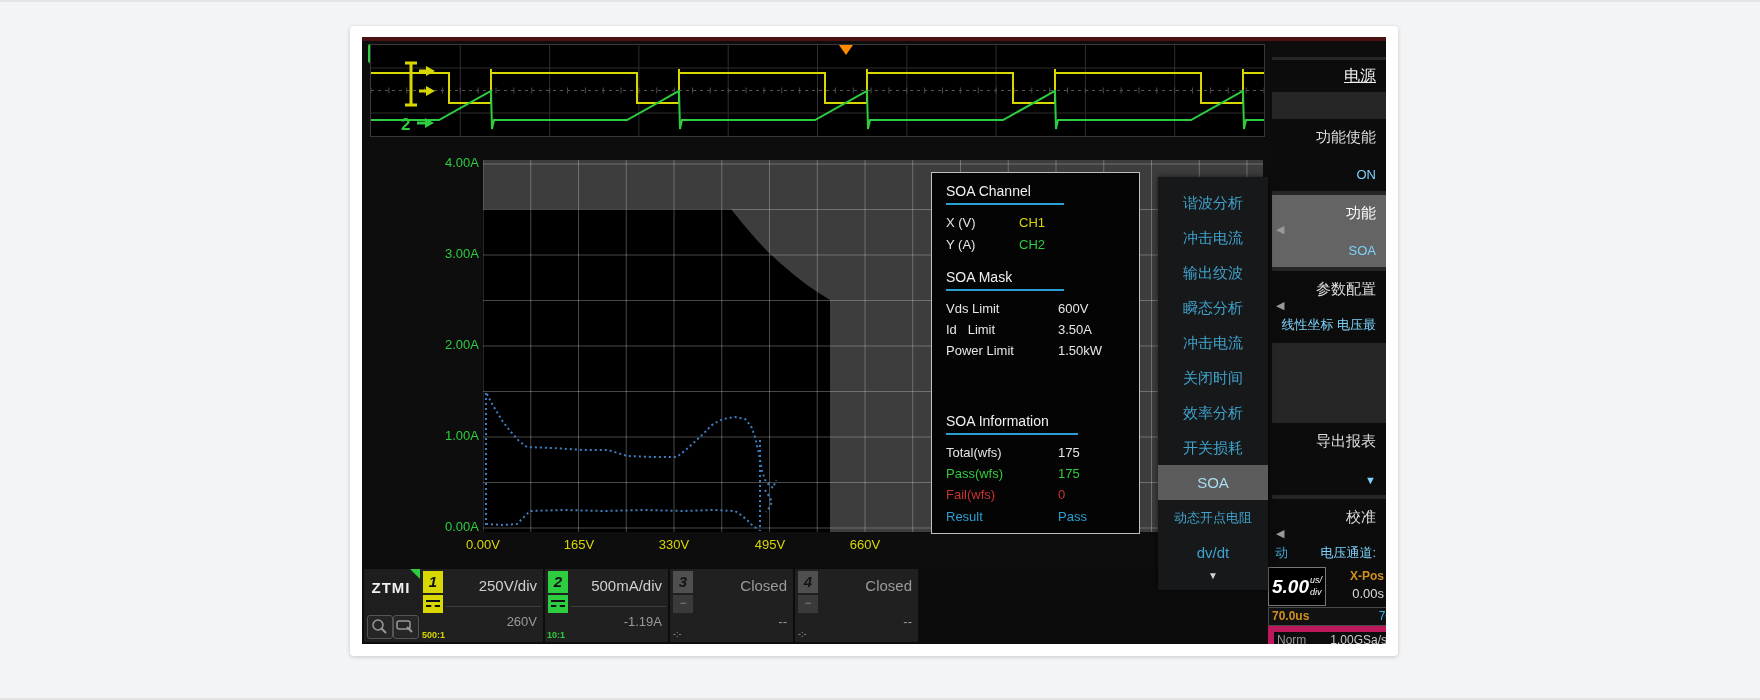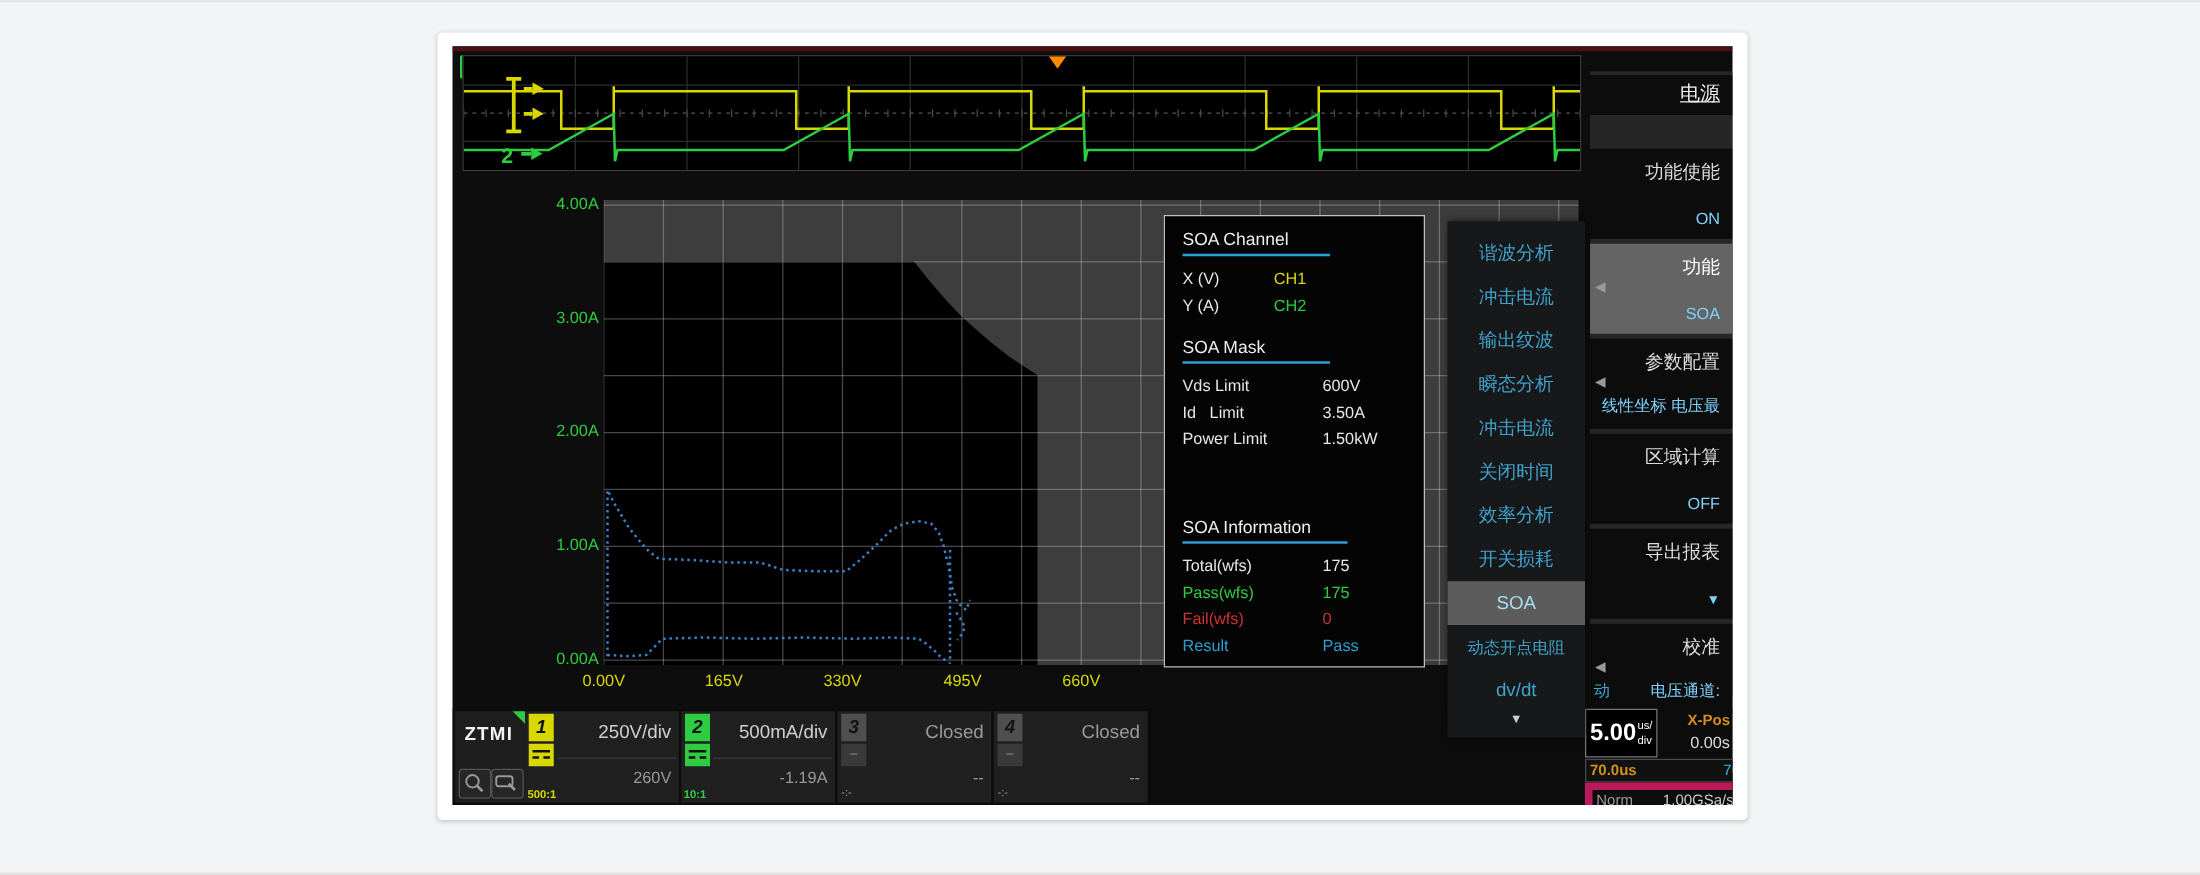--- a/index.html
+++ b/index.html
@@ -50,21 +50,21 @@
   .chdiv{position:absolute;left:26px;top:37px;width:95px;height:1px;background:#3c3c3c;}
   .closed .chscale{color:#9a9a9a;}
   .mini{font-size:9px;color:#9a9a9a;position:absolute;left:3px;bottom:3px;}
   
   .trig{position:absolute;left:753px;top:530px;width:148px;height:77px;}
   .stop{position:absolute;left:43px;top:8px;color:#dd1111;font-weight:bold;font-size:17px;z-index:5;}
   .auto{position:absolute;left:85px;top:12px;width:60px;height:21px;border:1px solid #555;background:#161616;color:#ccc;font-size:13px;text-align:center;line-height:21px;}
   .trow{position:absolute;left:0;width:146px;height:20px;border:1px solid #4a4a4a;background:#111;}
   
   .tb{position:absolute;left:906px;top:530px;width:118px;height:77px;z-index:11;}
-  .tb .main{position:absolute;left:0;top:0;width:56px;height:37px;background:#000;border:1px solid #777;}
+  .tb .main{position:absolute;left:0;top:0;width:56px;height:37px;background:#000;border:1px solid #777;font-style:italic;}
   .tb .num{position:absolute;left:3px;top:8px;color:#fff;font-size:19px;font-weight:bold;}
   .tb .unit{position:absolute;right:3px;top:6px;color:#fff;font-size:9px;line-height:12px;text-align:left;}
   .tb .xl{position:absolute;right:2px;top:2px;color:#d09020;font-size:12px;font-weight:bold;}
   .tb .xv{position:absolute;right:2px;top:19px;color:#ddd;font-size:13px;text-align:center;}
   .tb .r2{position:absolute;left:0;top:40px;width:116px;height:17px;border:1px solid #4a4a4a;background:#111;padding-left:44px;}
   .tb .r3{position:absolute;left:0;top:59px;width:116px;height:17px;border:6px solid #be185d;background:#0d0d0d;}
   .fl{position:absolute;left:3px;top:1px;font-size:12px;}
   .fr{position:absolute;right:3px;top:1px;font-size:12px;}
 </style>
 </head>
@@ -258,24 +258,20 @@
       <div class="sitem sel" style="top:138px">
         <span class="sarrow">◀</span>
         <span class="slabel" style="color:#fff">功能</span>
         <span class="svalue">SOA</span>
       </div>
       <div class="sitem" style="top:214px">
         <span class="sarrow">◀</span>
         <span class="slabel">参数配置</span>
         <span class="svalue">线性坐标 电压最</span>
       </div>
-      <div class="sitem" style="top:290px">
-        <span class="slabel">区域计算</span>
-        <span class="svalue">OFF</span>
-      </div>
       <div class="sitem" style="top:366px">
         <span class="slabel">导出报表</span>
         <span class="svalue" style="font-size:11px">▼</span>
       </div>
       <div class="sitem" style="top:442px">
         <span class="sarrow">◀</span>
         <span class="slabel">校准</span>
         <span class="svleft">动</span>
         <span class="svalue">电压通道:</span>
       </div>

